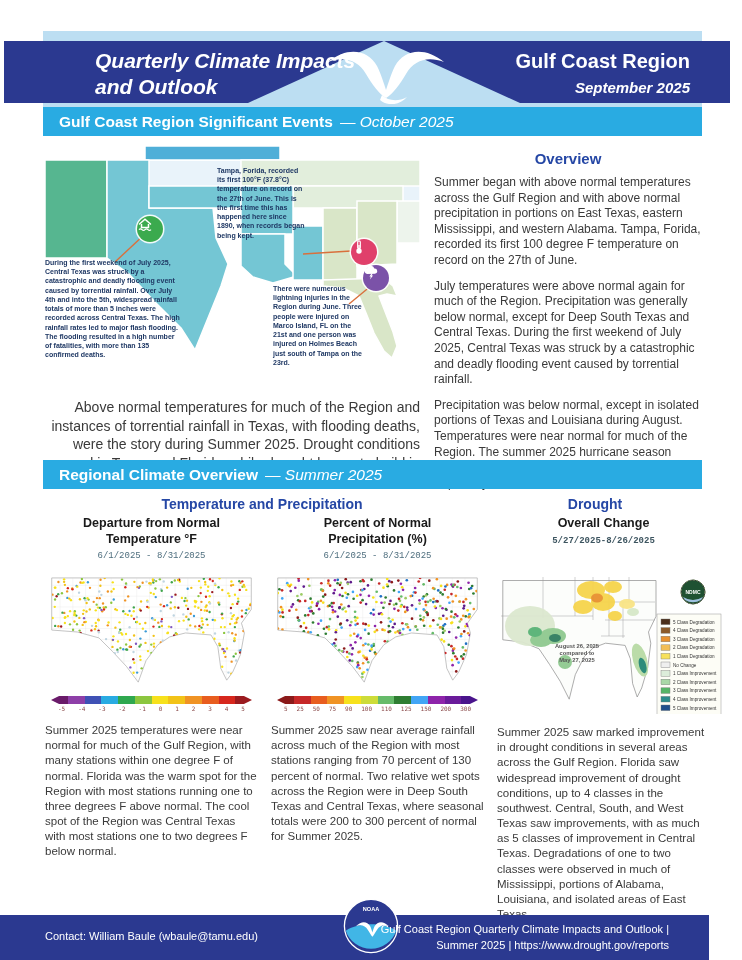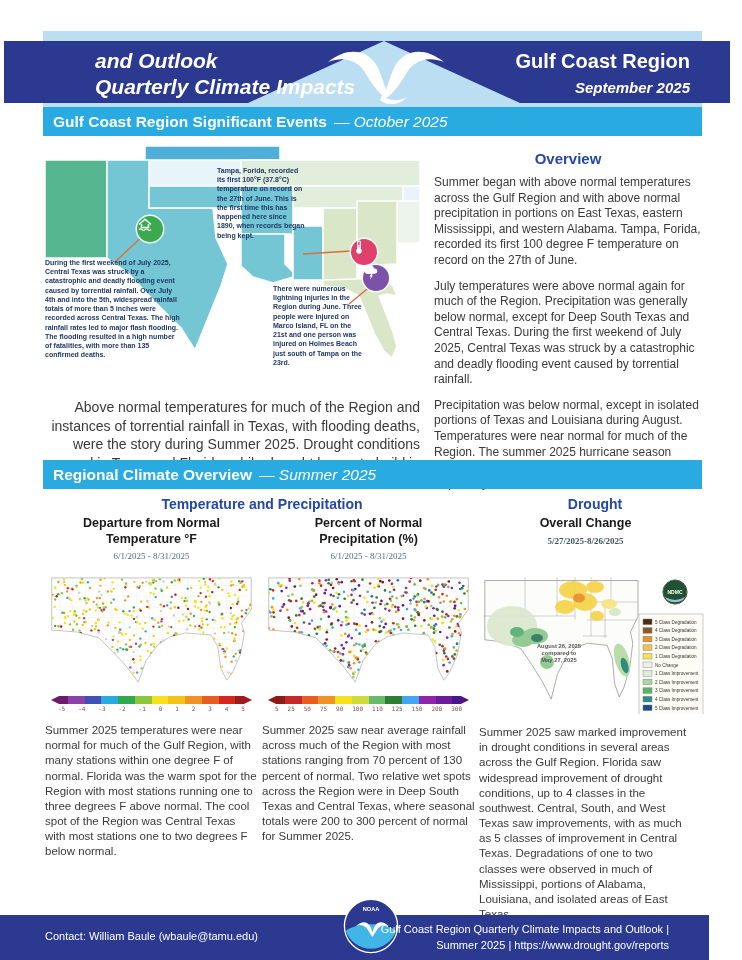--- a/index.html
+++ b/index.html
@@ -13,21 +13,21 @@
        clip-path:polygon(50% 0,0 100%,100% 100%);}
   .gull{position:absolute;left:320px;top:44px;width:132px;height:60px;}
   .hdr-title{position:absolute;left:95px;top:48px;color:#fff;font-weight:bold;font-style:italic;
              font-size:21px;line-height:1.22;}
   .hdr-right{position:absolute;right:52px;top:50px;text-align:right;color:#fff;}
   .hdr-region{font-size:20px;font-weight:bold;}
   .hdr-date{font-size:15px;font-weight:bold;font-style:italic;margin-top:6px;}
 
   
   .band{position:absolute;left:43px;width:659px;height:29px;background:#29ABE2;color:#fff;
-        display:flex;align-items:center;padding-left:10px;box-sizing:border-box;font-size:15.5px;}
+        display:flex;align-items:center;padding-left:16px;box-sizing:border-box;font-size:15.5px;}
   .band b{font-weight:bold;}
   .band i{font-style:italic;font-weight:normal;margin-left:7px;}
   .band1{top:107px;} .band2{top:460px;}
 
   
   .sig{position:absolute;left:45px;top:146px;width:657px;display:flex;gap:14px;}
   .sig-left{width:375px;}
   .evmap{position:relative;width:375px;height:232px;}
   .evmap svg{position:absolute;left:0;top:0;}
   .anno{position:absolute;font-size:7px;font-weight:bold;color:#1F3864;line-height:1.32;}
@@ -43,25 +43,25 @@
   .sig-summary{margin-top:20px;width:375px;font-size:14px;line-height:1.33;color:#3a3a3a;text-align:right;}
   .sig-right{width:268px;}
   .ov-head{font-size:15px;font-weight:bold;color:#2547A5;text-align:center;margin:4px 0 8px 0;}
   .ov-p{font-size:12px;line-height:1.3;margin:0 0 10px 0;}
 
   
   .cols{position:absolute;left:45px;top:496px;width:660px;}
   .group-row{display:flex;margin-bottom:4px;}
   .group-tp{width:434px;text-align:center;font-size:14px;font-weight:bold;color:#2547A5;}
   .group-dr{width:214px;margin-left:9px;text-align:center;font-size:14px;font-weight:bold;color:#2547A5;}
-  .col-row{display:flex;gap:4px;}
+  .col-row{display:flex;gap:13px;}
   .col{width:213px;}
   .col-head{height:58px;text-align:center;}
   .col-title{font-size:12.5px;font-weight:bold;color:#1a1a1a;line-height:1.25;}
-  .col-date{font-size:9px;color:#4E6E7E;margin-top:4px;font-family:Liberation Serif, serif;}
+  .col-date{font-size:9px;color:#4E6E7E;margin-top:4px;font-family:Liberation Mono, monospace;}
   .mapbox{position:relative;width:213px;height:138px;}
   .map3box{position:relative;width:228px;height:140px;}
   .scalewrap{margin-top:2px;padding:0 6px;}
   .scalebar{height:8px;display:flex;clip-path:polygon(0 50%,4% 0,96% 0,100% 50%,96% 100%,4% 100%);}
   .scalebar div{flex:1;}
   .scaleticks{display:flex;justify-content:space-between;padding:0 7px;font-size:6px;
               color:#8A4A4A;margin-top:1px;font-family:"DejaVu Sans Mono",monospace;}
   .col-text{margin-top:11px;font-size:11.5px;line-height:1.32;text-align:left;}
 
   
@@ -78,22 +78,22 @@
 
   <div class="light-strip"></div>
   <div class="navy-band"></div>
   <div class="tri"></div>
   <svg class="gull" viewBox="0 0 132 60">
     <path d="M8,18 C28,2 48,6 57,22 C61,30 64,40 66,46 C68,40 71,30 75,22 C84,6 104,2 124,18
              C108,12 94,16 86,30 C80,40 73,50 66,54 C59,50 52,40 46,30 C38,16 24,12 8,18 Z" fill="#ffffff"></path>
     <path d="M62,51 C68,57 78,58 87,53 C79,62 67,62 60,56 Z" fill="#ffffff"></path>
   </svg>
   <div class="hdr-title">
+    <div>Quarterly Climate Impacts</div>
     <div>and Outlook</div>
-    <div>Quarterly Climate Impacts</div>
   </div>
   <div class="hdr-right">
     <div class="hdr-region">Gulf Coast Region</div>
     <div class="hdr-date">September 2025</div>
   </div>
 
   <div class="band band1">
     <b>Gulf Coast Region Significant Events</b>
     <i>— October 2025</i>
   </div>

